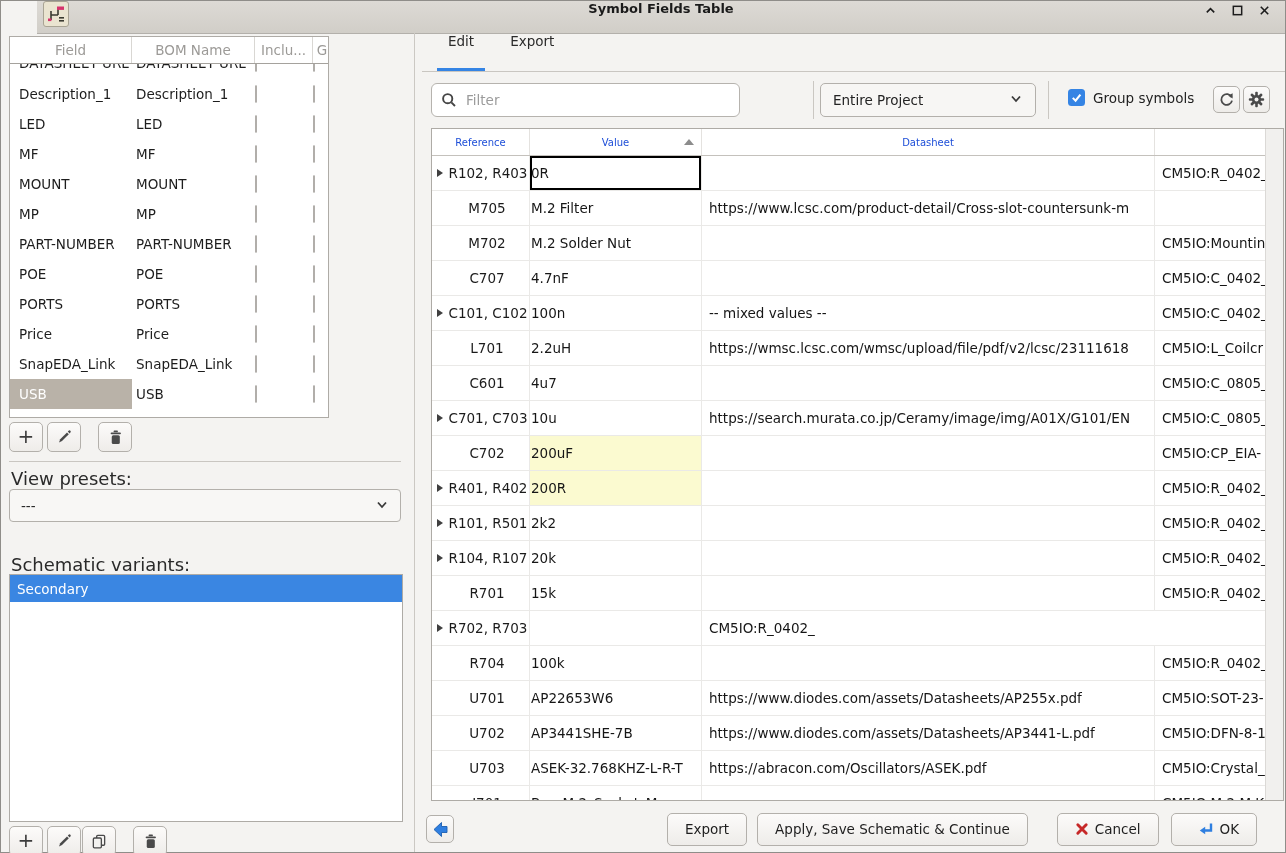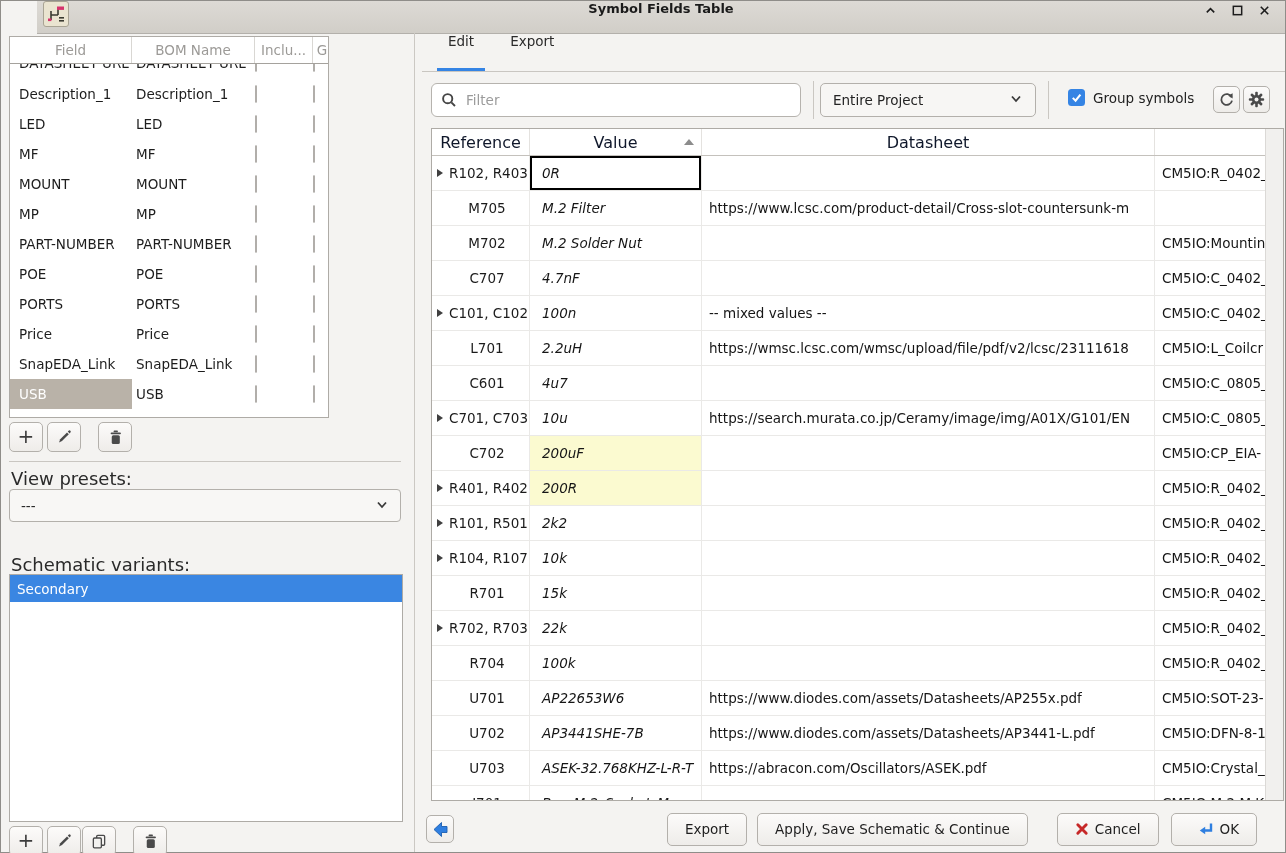--- a/index.html
+++ b/index.html
@@ -63,52 +63,52 @@
   .sv-actions{position:absolute;left:8px;top:793px;display:flex;gap:4px;}
   .sv-actions .attached{margin-left:-3px;}
 
   
   .tab-bar{position:absolute;left:0;top:0;right:0;height:39px;border-bottom:1px solid #c9c6c1;
     display:flex;align-items:flex-end;padding-left:13px;gap:10px;box-sizing:border-box;}
   .tab{padding:9px 13px 22px;font-size:13.5px;color:#2b2b2b;position:relative;}
   .tab.active::after{content:'';position:absolute;left:2px;right:2px;bottom:0;height:3px;background:#3584e4;}
 
   .toolbar{position:absolute;top:48px;left:0;right:0;height:38px;}
-  .filter-box{position:absolute;left:9px;top:2px;width:370px;height:34px;background:#fff;
+  .filter-box{position:absolute;left:9px;top:2px;width:309px;height:34px;background:#fff;
     border:1px solid #b6b3ae;border-radius:6px;display:flex;align-items:center;padding:12px 9px;box-sizing:border-box;gap:7px;}
   .filter-box input{border:none;outline:none;flex:1;font-size:13.5px;color:#333;background:transparent;
     font-family:"DejaVu Sans","Liberation Sans",sans-serif;}
   .filter-box input::placeholder{color:#9b9b9b;}
   .tsep{position:absolute;top:0;height:38px;width:1px;background:#cac7c2;}
   .scope-select{position:absolute;left:398px;top:2px;width:216px;height:34px;background:#f7f6f4;
     border:1px solid #b3b0ab;border-radius:5px;display:flex;align-items:center;padding:0 12px;
     box-sizing:border-box;font-size:13.5px;color:#232323;}
   .scope-select .chev{margin-left:auto;}
   .group-check{position:absolute;left:646px;top:8px;display:flex;gap:8px;align-items:flex-end;font-size:13.5px;color:#1f1f1f;}
   .cbx-checked{width:17px;height:17px;background:#3584e4;border-radius:3.5px;display:flex;align-items:center;justify-content:center;}
   .icon-btn{position:absolute;top:5px;width:27px;height:27px;background:linear-gradient(#fcfbfa,#eeece9);
     border:1px solid #b3b0ab;border-radius:5px;display:flex;align-items:center;justify-content:center;box-sizing:border-box;}
 
   
   .grid{position:absolute;left:9px;top:95px;width:853px;height:673px;background:#fff;
     border:1px solid #aeaba6;box-sizing:border-box;overflow:hidden;}
   .grid-header{display:grid;grid-template-columns:98px 172px 453px 1fr;height:26px;
-    border-bottom:1px solid #c4c1bc;color:#0f172a;font-size:16px;}
+    border-bottom:1px solid #c4c1bc;color:#1d4ed8;font-size:10px;}
   .grid-header>div{display:flex;align-items:center;justify-content:center;border-right:1px solid #e4e2df;position:relative;overflow:hidden;}
   .grid-header>div:last-child{border-right:none;}
   .sort-arrow{position:absolute;right:7px;top:10px;width:0;height:0;
     border-left:5px solid transparent;border-right:5px solid transparent;border-bottom:6px solid #8c8c8c;}
   .grid-row{display:grid;grid-template-columns:98px 172px 453px 1fr;height:34px;border-bottom:1px solid #eae9e7;
     font-size:13.5px;color:#161616;}
   .cell{display:flex;align-items:center;border-right:1px solid #eae9e7;overflow:hidden;white-space:nowrap;box-sizing:border-box;}
   .cell.ref{justify-content:center;position:relative;padding:0 2px 0 15px;color:#1b1b1b;}
-  .cell.ref.grp{justify-content:flex-start;padding-left:17px;}
+  .cell.ref.grp{justify-content:center;padding-left:17px;}
   .tri{position:absolute;left:5px;top:12.5px;width:0;height:0;
     border-top:4.5px solid transparent;border-bottom:4.5px solid transparent;border-left:6.5px solid #3f3f3f;}
-  .cell.val{padding-left:12px;font-style:italic;}
+  .cell.val{padding-left:1px;}
   .cell.val.sel{box-shadow:inset 0 0 0 2px #000;}
   .cell.val.hl{background:#fbfad0;}
   .cell.ds{padding-left:7px;}
   .cell.fp{padding-left:7px;border-right:none;}
   .scrollgutter{position:absolute;right:0;top:0;bottom:0;width:17px;background:#f1f0ee;border-left:1px solid #dbd9d6;}
 
   
   .footer{position:absolute;left:0;right:0;top:777px;height:38px;display:flex;align-items:center;}
   .back-btn{margin-left:4px;width:28px;height:28px;background:linear-gradient(#fcfbfa,#eeece9);
     border:1px solid #b3b0ab;border-radius:5px;display:flex;align-items:center;justify-content:center;box-sizing:border-box;}
@@ -471,38 +471,37 @@
               </div>
               <div class="cell val">2k2</div>
               <div class="cell ds"></div>
               <div class="cell fp">CM5IO:R_0402_</div>
             </div>
             <div class="grid-row">
               <div class="cell ref grp">
                 <span class="tri"></span>
                 <span>R104, R107</span>
               </div>
-              <div class="cell val">10k</div>
+              <div class="cell val">20k</div>
               <div class="cell ds"></div>
               <div class="cell fp">CM5IO:R_0402_</div>
             </div>
             <div class="grid-row">
               <div class="cell ref">
                 <span>R701</span>
               </div>
               <div class="cell val">15k</div>
               <div class="cell ds"></div>
               <div class="cell fp">CM5IO:R_0402_</div>
             </div>
             <div class="grid-row">
               <div class="cell ref grp">
                 <span class="tri"></span>
                 <span>R702, R703</span>
               </div>
-              <div class="cell val">22k</div>
               <div class="cell ds"></div>
               <div class="cell fp">CM5IO:R_0402_</div>
             </div>
             <div class="grid-row">
               <div class="cell ref">
                 <span>R704</span>
               </div>
               <div class="cell val">100k</div>
               <div class="cell ds"></div>
               <div class="cell fp">CM5IO:R_0402_</div>

